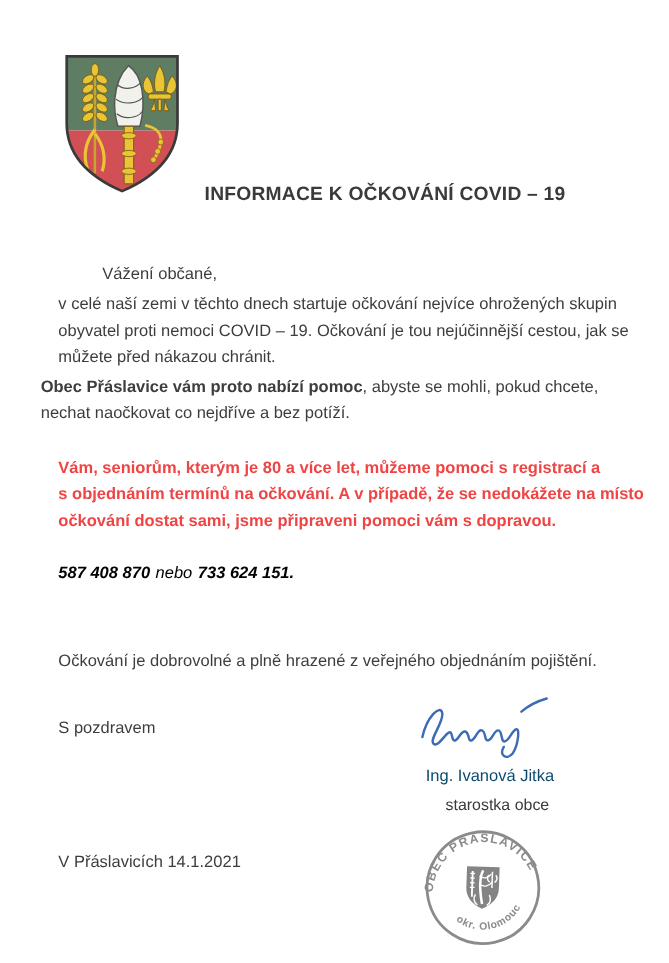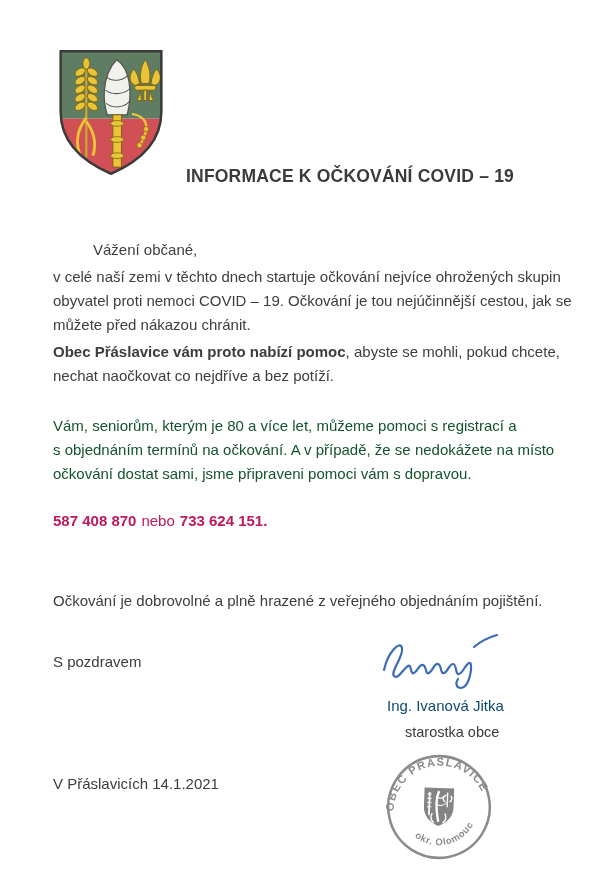--- a/index.html
+++ b/index.html
@@ -8,28 +8,28 @@
     position:relative;
     background:#ffffff;
     font-family:"Liberation Sans", sans-serif;
     color:#3d3d3d;
     overflow:hidden;
   }
   .abs { position:absolute; }
   p { font-size:15px; line-height:24px; }
   .pre { white-space:pre-line; }
   .bold { font-weight:bold; }
-  .red { color:#be185d; }
+  .red { color:#000000;font-style:italic; }
 
   .coat     { left:54px;  top:42px; }
   .title    { left:186px; top:166px; font-size:17.5px; font-weight:bold; color:#3a3a3a; letter-spacing:0.2px; }
   .salutation { left:53px; top:238px;margin-left:40px; }
   .intro    { left:53px; top:265px; max-width:552px; }
-  .offer    { left:53px; top:340px; max-width:552px; white-space:pre-line; }
-  .seniors  { left:53px; top:414px; max-width:552px; font-weight:normal; color:#14532d; }
+  .offer    { left:37px; top:340px; max-width:552px; white-space:pre-line; }
+  .seniors  { left:53px; top:414px; max-width:552px; font-weight:bold; color:#ef4444; }
   .contact  { left:53px; top:509px; max-width:552px; }
   .phone-sep { margin:0 5px; }
   .voluntary { left:53px; top:589px; max-width:552px; }
   .closing  { left:53px; top:650px; }
 
   .signature { left:370px; top:630px; width:134px; height:62px; }
   .sig-name  { left:387px; top:694px; font-size:15px; color:#0c4a6e; }
   .sig-role  { left:405px; top:720px; font-size:14.5px; color:#3a3a3a; }
   .place-date { left:53px; top:772px; }
 

